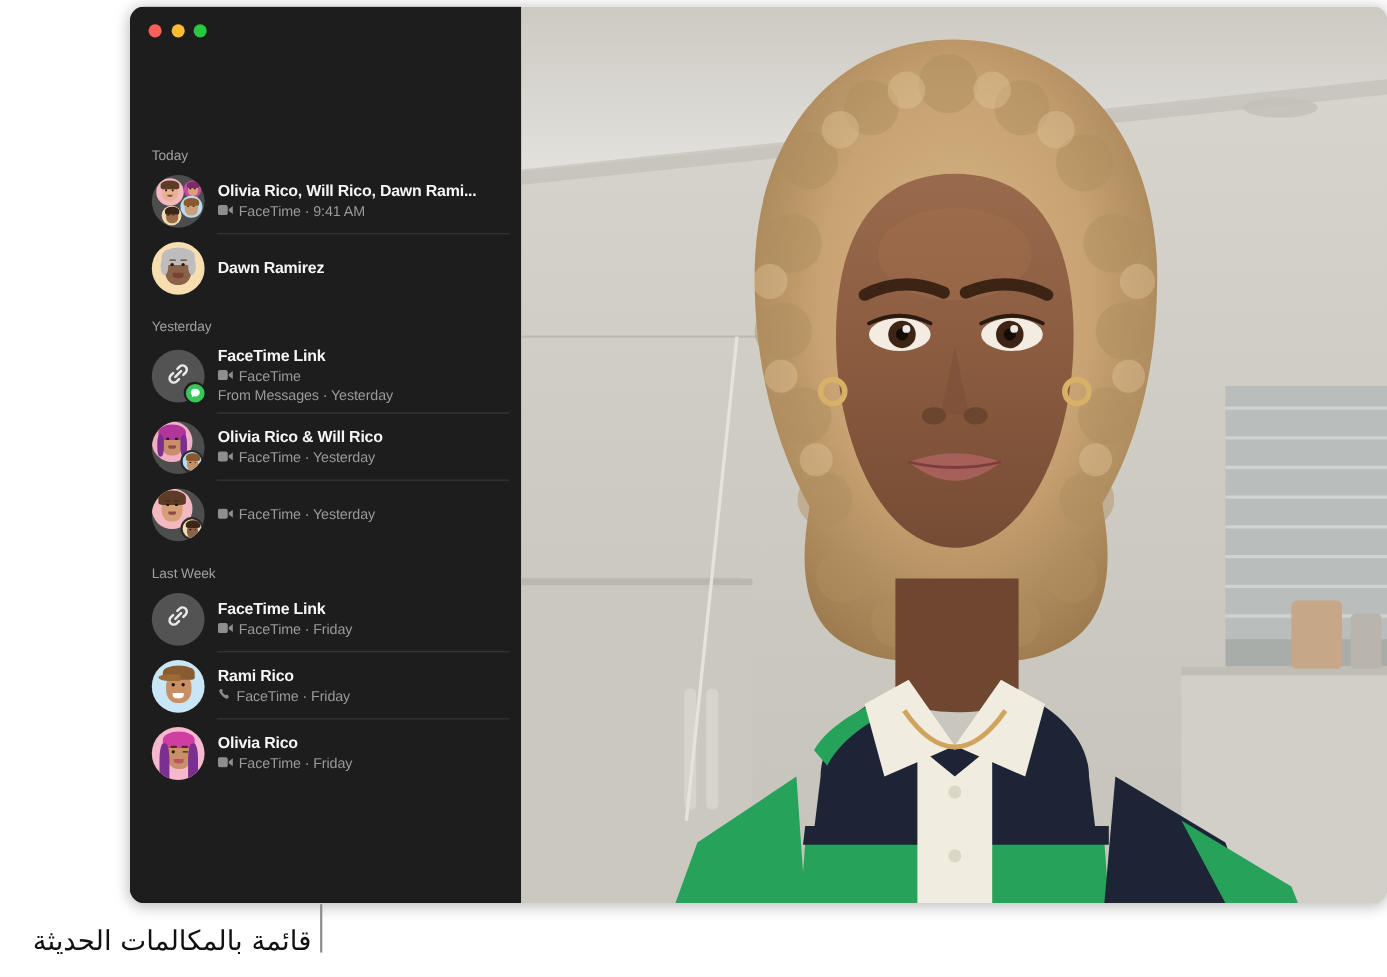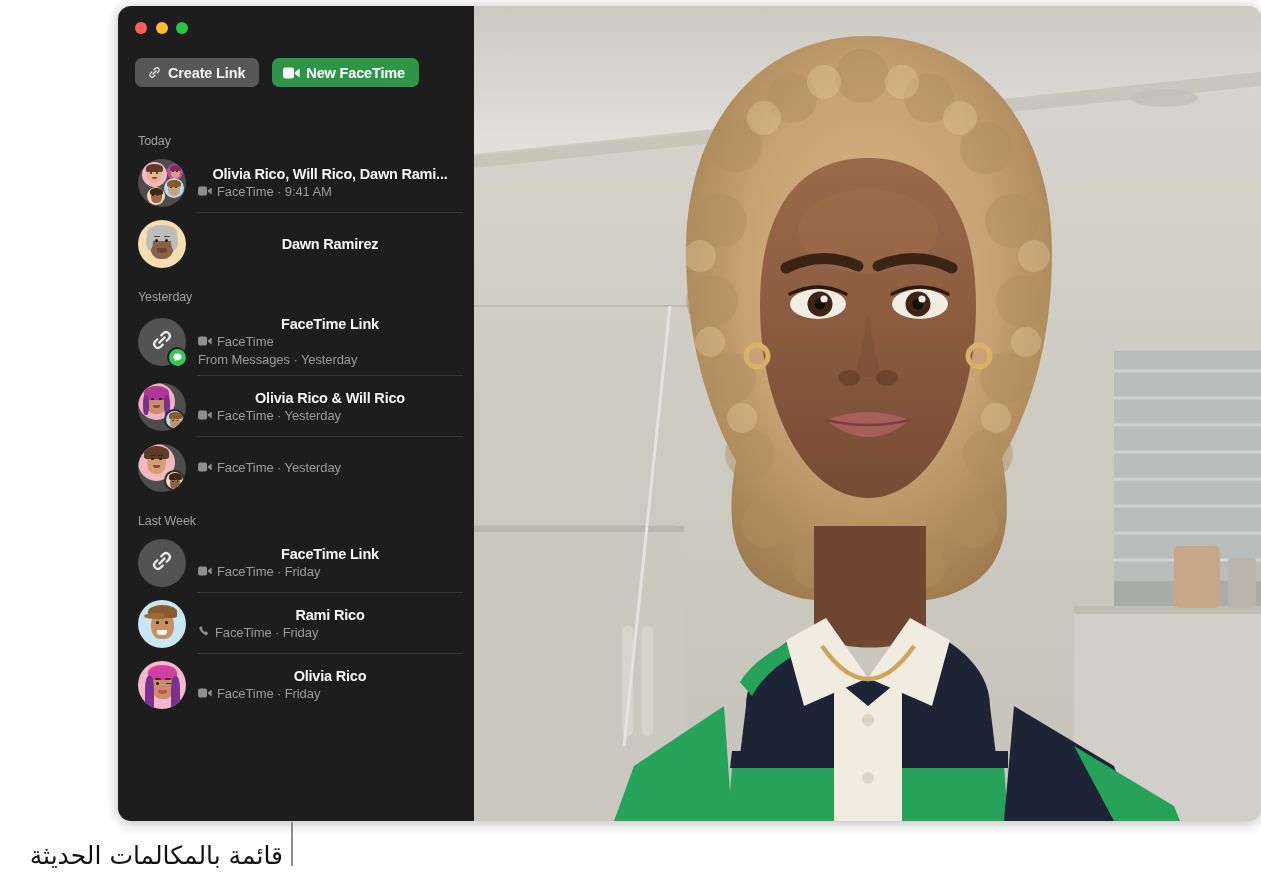--- a/index.html
+++ b/index.html
@@ -74,21 +74,20 @@
   .sec-gap { height: 12px; }
   .rows { }
   .row {
     position: relative;
     display: flex;
     align-items: center;
     gap: 12px;
     padding: 0 12px 0 20px;
     height: 61px;
     cursor: pointer;
-    text-align: center;
   }
   .row.tall { height: 68px; }
   .row .sep {
     position: absolute;
     left: 79px; right: 11px; bottom: 0;
     height: 1px;
     background: #3a3a3a;
   }
 
   .avatar-wrap { position: relative; flex: 0 0 48px; width: 48px; height: 48px; }
@@ -168,41 +167,20 @@
   <div class="window">
 
     <div class="sidebar">
 
       <div class="traffic">
         <div class="light" style="background:#ff5f57"></div>
         <div class="light" style="background:#febc2e"></div>
         <div class="light" style="background:#28c840"></div>
       </div>
 
-      <div class="toolbar">
-        <div class="btn btn-create">
-          <span>
-            <svg width="15" height="15" viewBox="0 0 24 24" fill="none" stroke="#e8e8e8" stroke-width="2" stroke-linecap="round">
-              <path d="M9.5 14.5 L14.5 9.5"></path>
-              <path d="M11.2 7.6 L13.3 5.5 a3.6 3.6 0 0 1 5.1 5.1 l-2.1 2.1"></path>
-              <path d="M12.8 16.4 L10.7 18.5 a3.6 3.6 0 0 1-5.1-5.1 l2.1-2.1"></path>
-            </svg>
-          </span>
-          <span>Create Link</span>
-        </div>
-        <div class="btn btn-new">
-          <span>
-            <svg width="17" height="12" viewBox="0 0 17 12">
-              <rect x="0" y="0.5" width="11" height="11" rx="2.4" fill="#ffffff"></rect>
-              <path d="M12.1 5.0 L16.6 1.6 v8.8 L12.1 7.0 Z" fill="#ffffff"></path>
-            </svg>
-          </span>
-          <span>New FaceTime</span>
-        </div>
-      </div>
 
       <div class="list">
 
         <div class="section-header">Today</div>
         <div class="rows">
 
           <div class="row">
             <div class="avatar-wrap">
               <div class="avatar" style="background:#4d4d4d">
 

